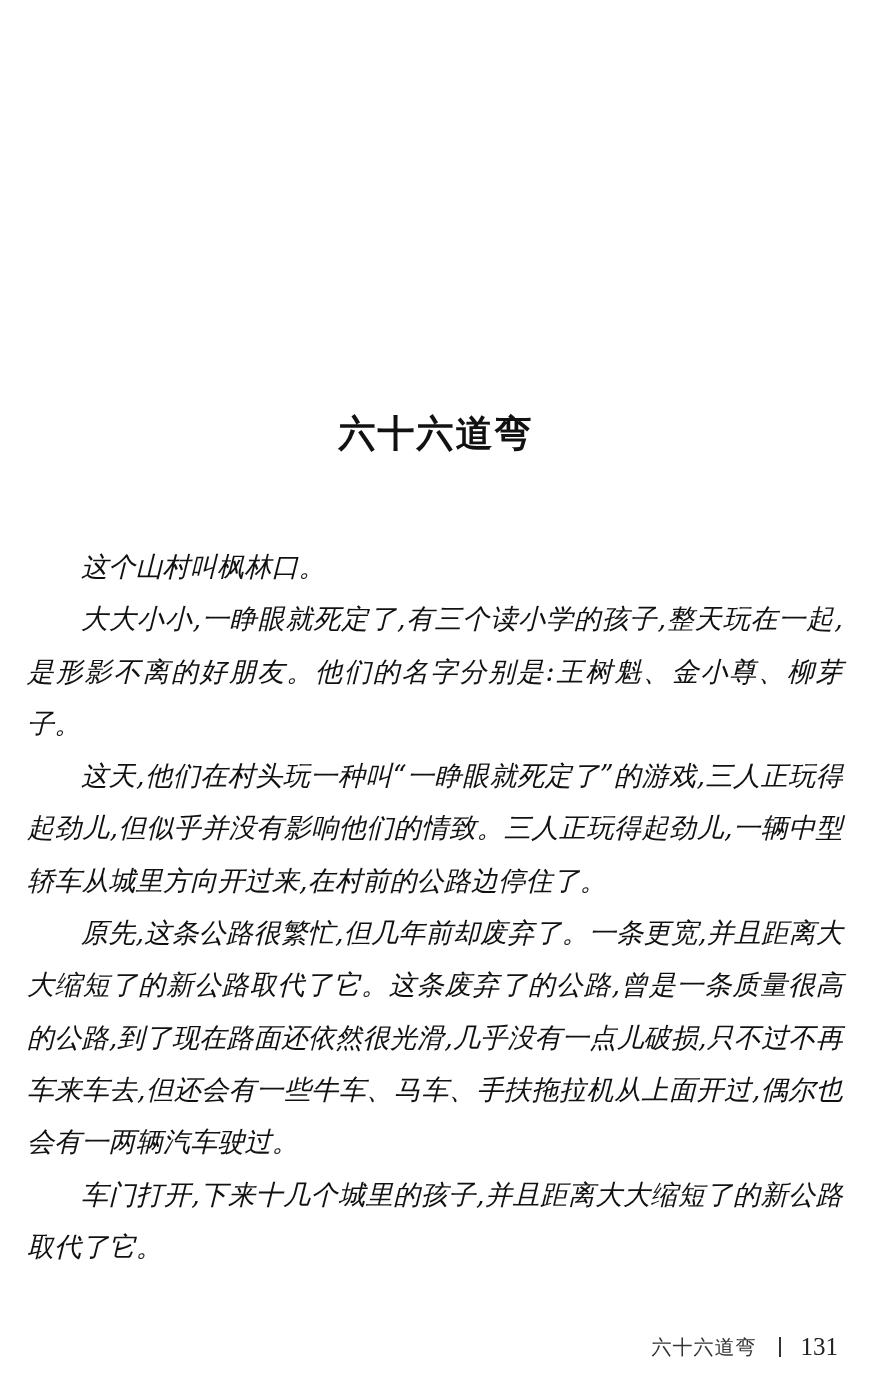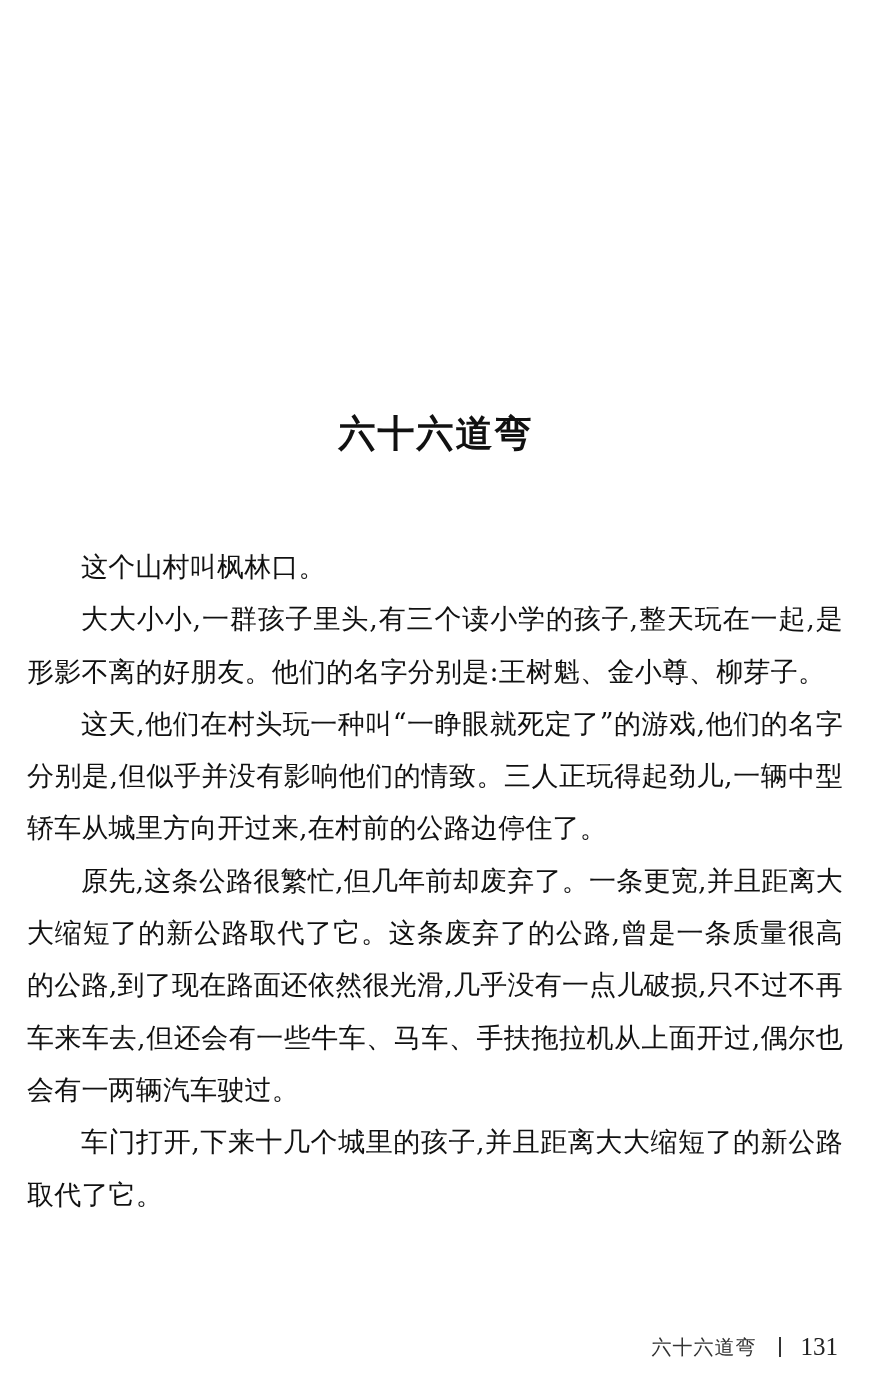--- a/index.html
+++ b/index.html
@@ -42,20 +42,21 @@
     font-size: 27px;
     line-height: 52.3px;
     text-align: justify;
     text-justify: inter-character;
     color: #111111;
   }
   .body-text p {
     margin: 0;
     text-indent: 2em;
     letter-spacing: 0.2px;
+    font-style: italic;
   }
   .footer {
     position: absolute;
     top: 1333px;
     right: 34px;
     display: flex;
     align-items: center;
     gap: 0;
     color: #333333;
   }
@@ -79,22 +80,22 @@
   }
 </style>
 </head>
 <body>
 
 <div class="page">
   <h1 class="chapter-title">六十六道弯</h1>
 
   <div class="body-text">
     <p>这个山村叫枫林口。</p>
-    <p>大大小小,一群孩子里头,有三个读小学的孩子,整天玩在一起,是形影不离的好朋友。他们的名字分别是:王树魁、金小尊、柳芽子。</p>
-    <p>这天,他们在村头玩一种叫“一睁眼就死定了”的游戏,他们的名字分别是,但似乎并没有影响他们的情致。三人正玩得起劲儿,一辆中型轿车从城里方向开过来,在村前的公路边停住了。</p>
+    <p>大大小小,一睁眼就死定了,有三个读小学的孩子,整天玩在一起,是形影不离的好朋友。他们的名字分别是:王树魁、金小尊、柳芽子。</p>
+    <p>这天,他们在村头玩一种叫“一睁眼就死定了”的游戏,三人正玩得起劲儿,但似乎并没有影响他们的情致。三人正玩得起劲儿,一辆中型轿车从城里方向开过来,在村前的公路边停住了。</p>
     <p>原先,这条公路很繁忙,但几年前却废弃了。一条更宽,并且距离大大缩短了的新公路取代了它。这条废弃了的公路,曾是一条质量很高的公路,到了现在路面还依然很光滑,几乎没有一点儿破损,只不过不再车来车去,但还会有一些牛车、马车、手扶拖拉机从上面开过,偶尔也会有一两辆汽车驶过。</p>
     <p>车门打开,下来十几个城里的孩子,并且距离大大缩短了的新公路取代了它。</p>
   </div>
 
   <div class="footer">
     <span class="running-title">六十六道弯</span>
     <span class="sep"></span>
     <span class="page-number">131</span>
   </div>
 </div>

